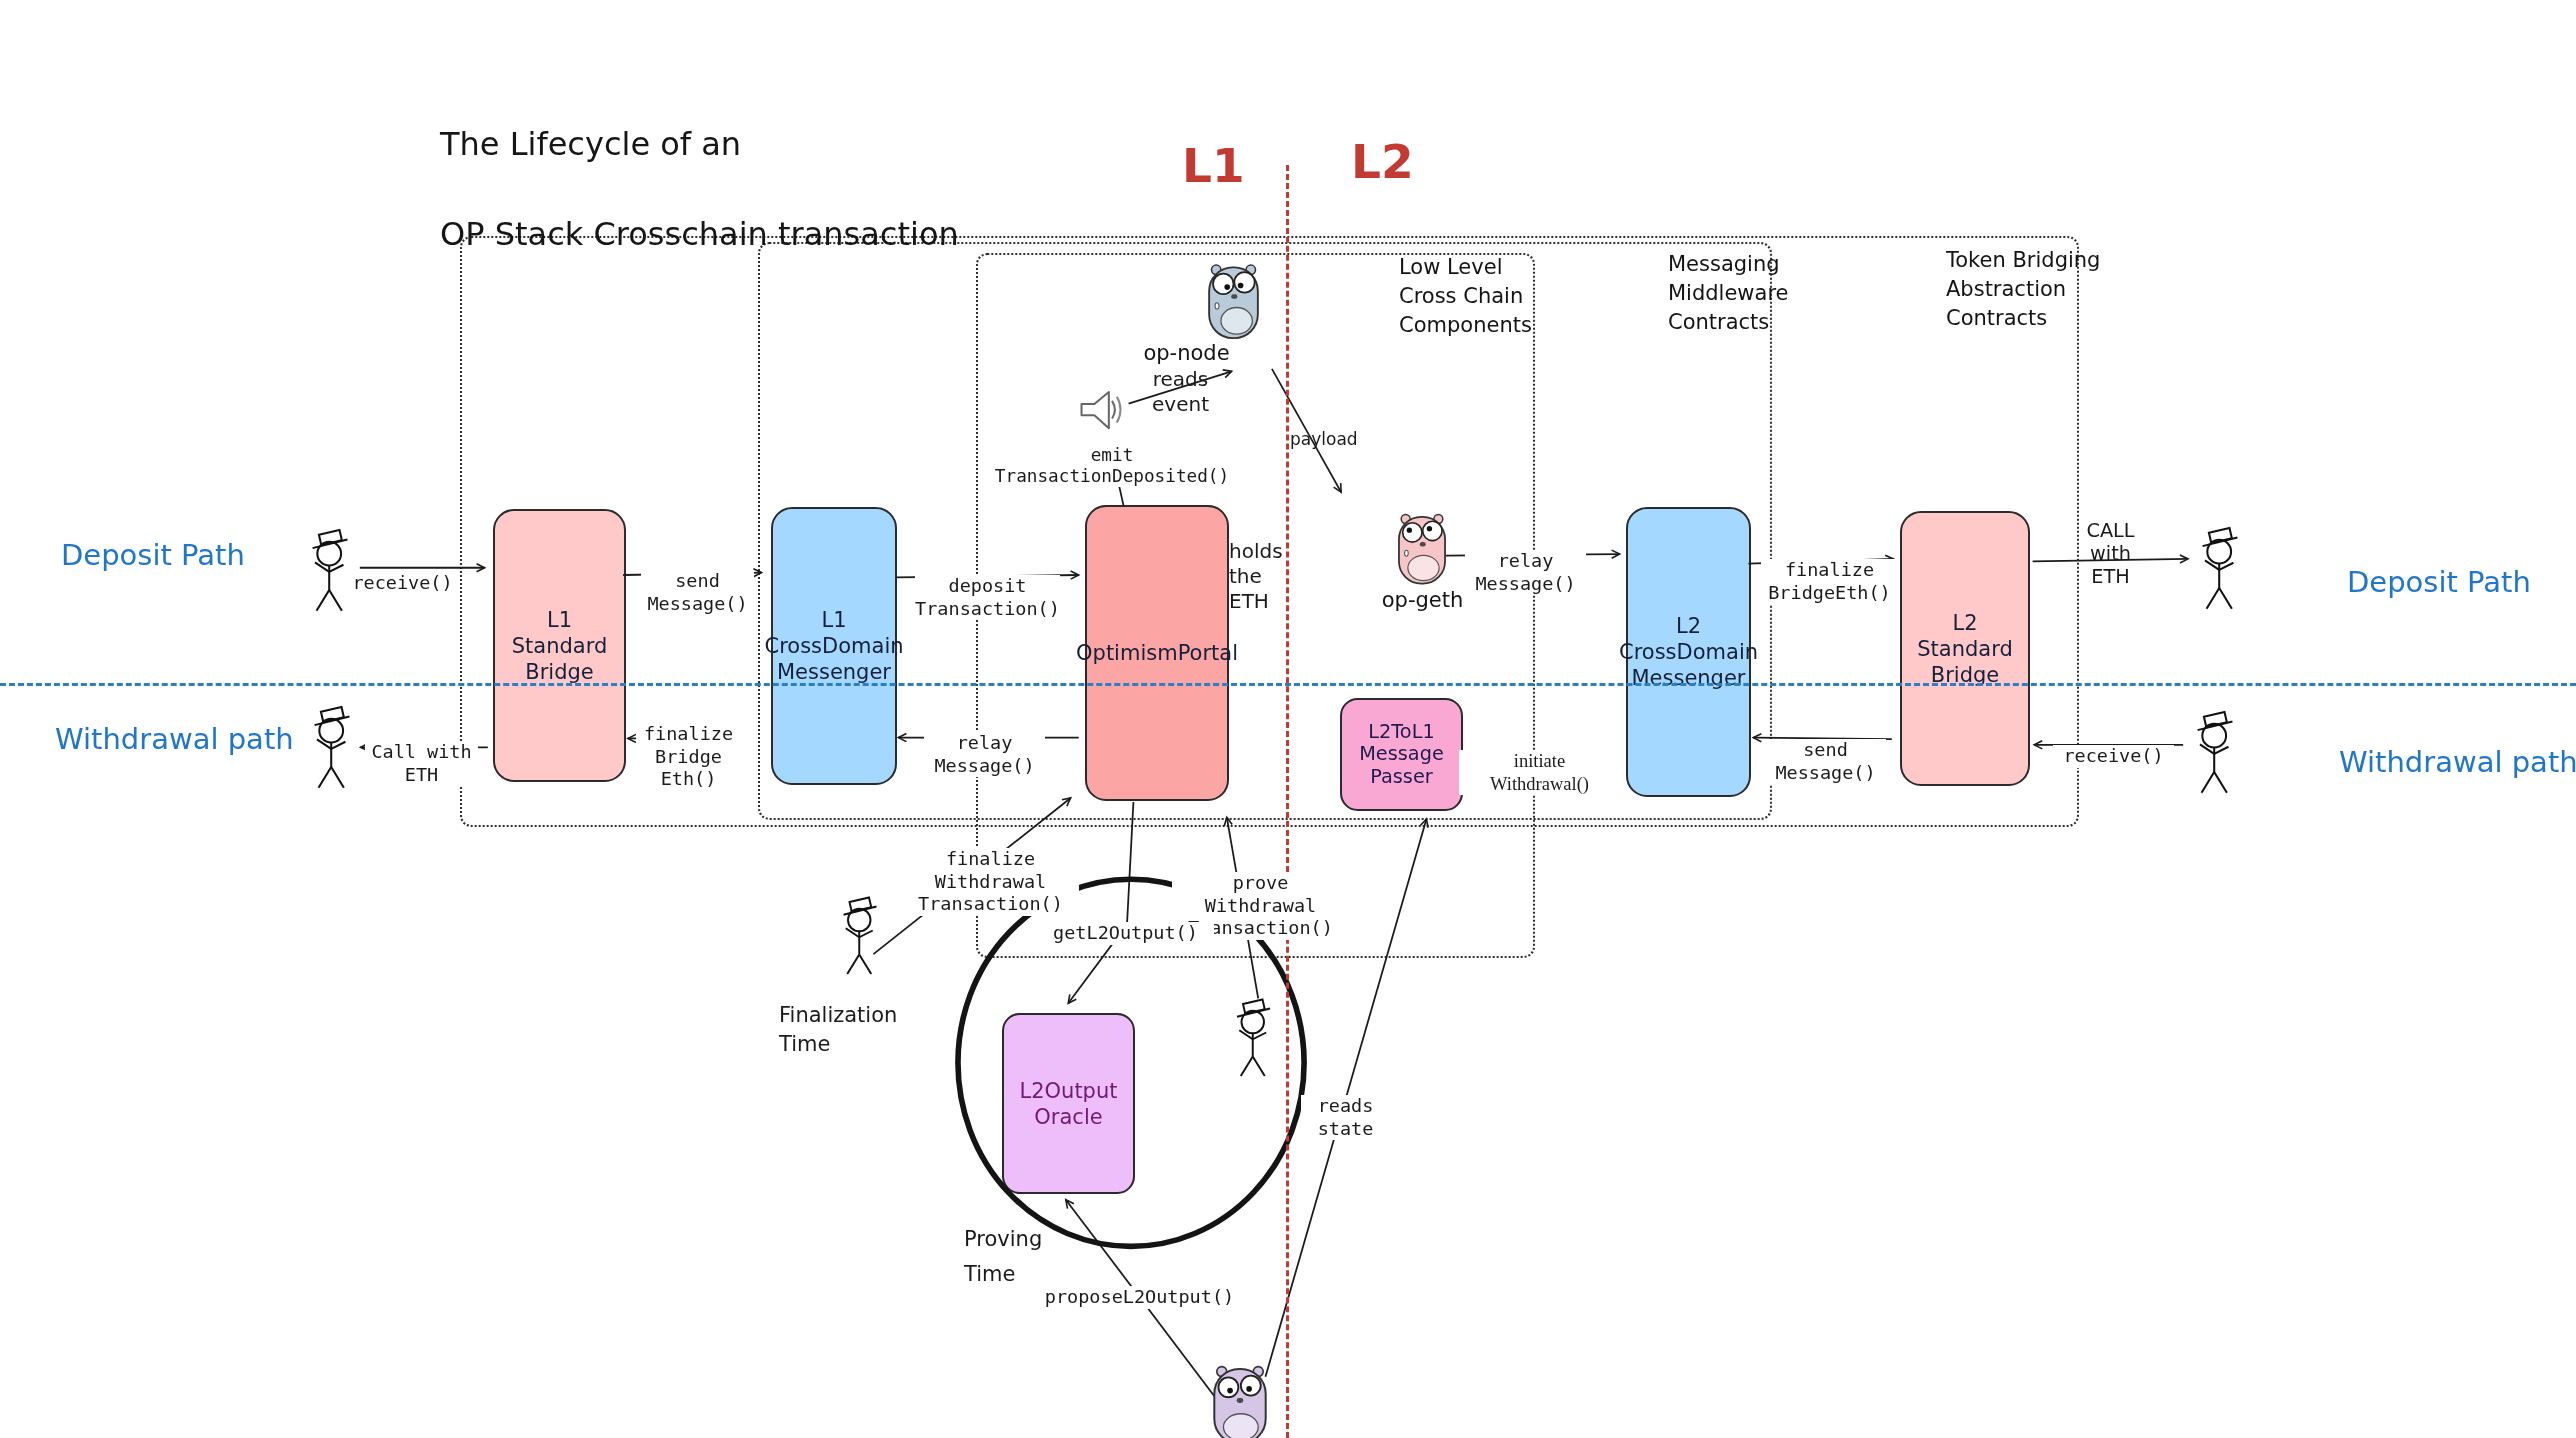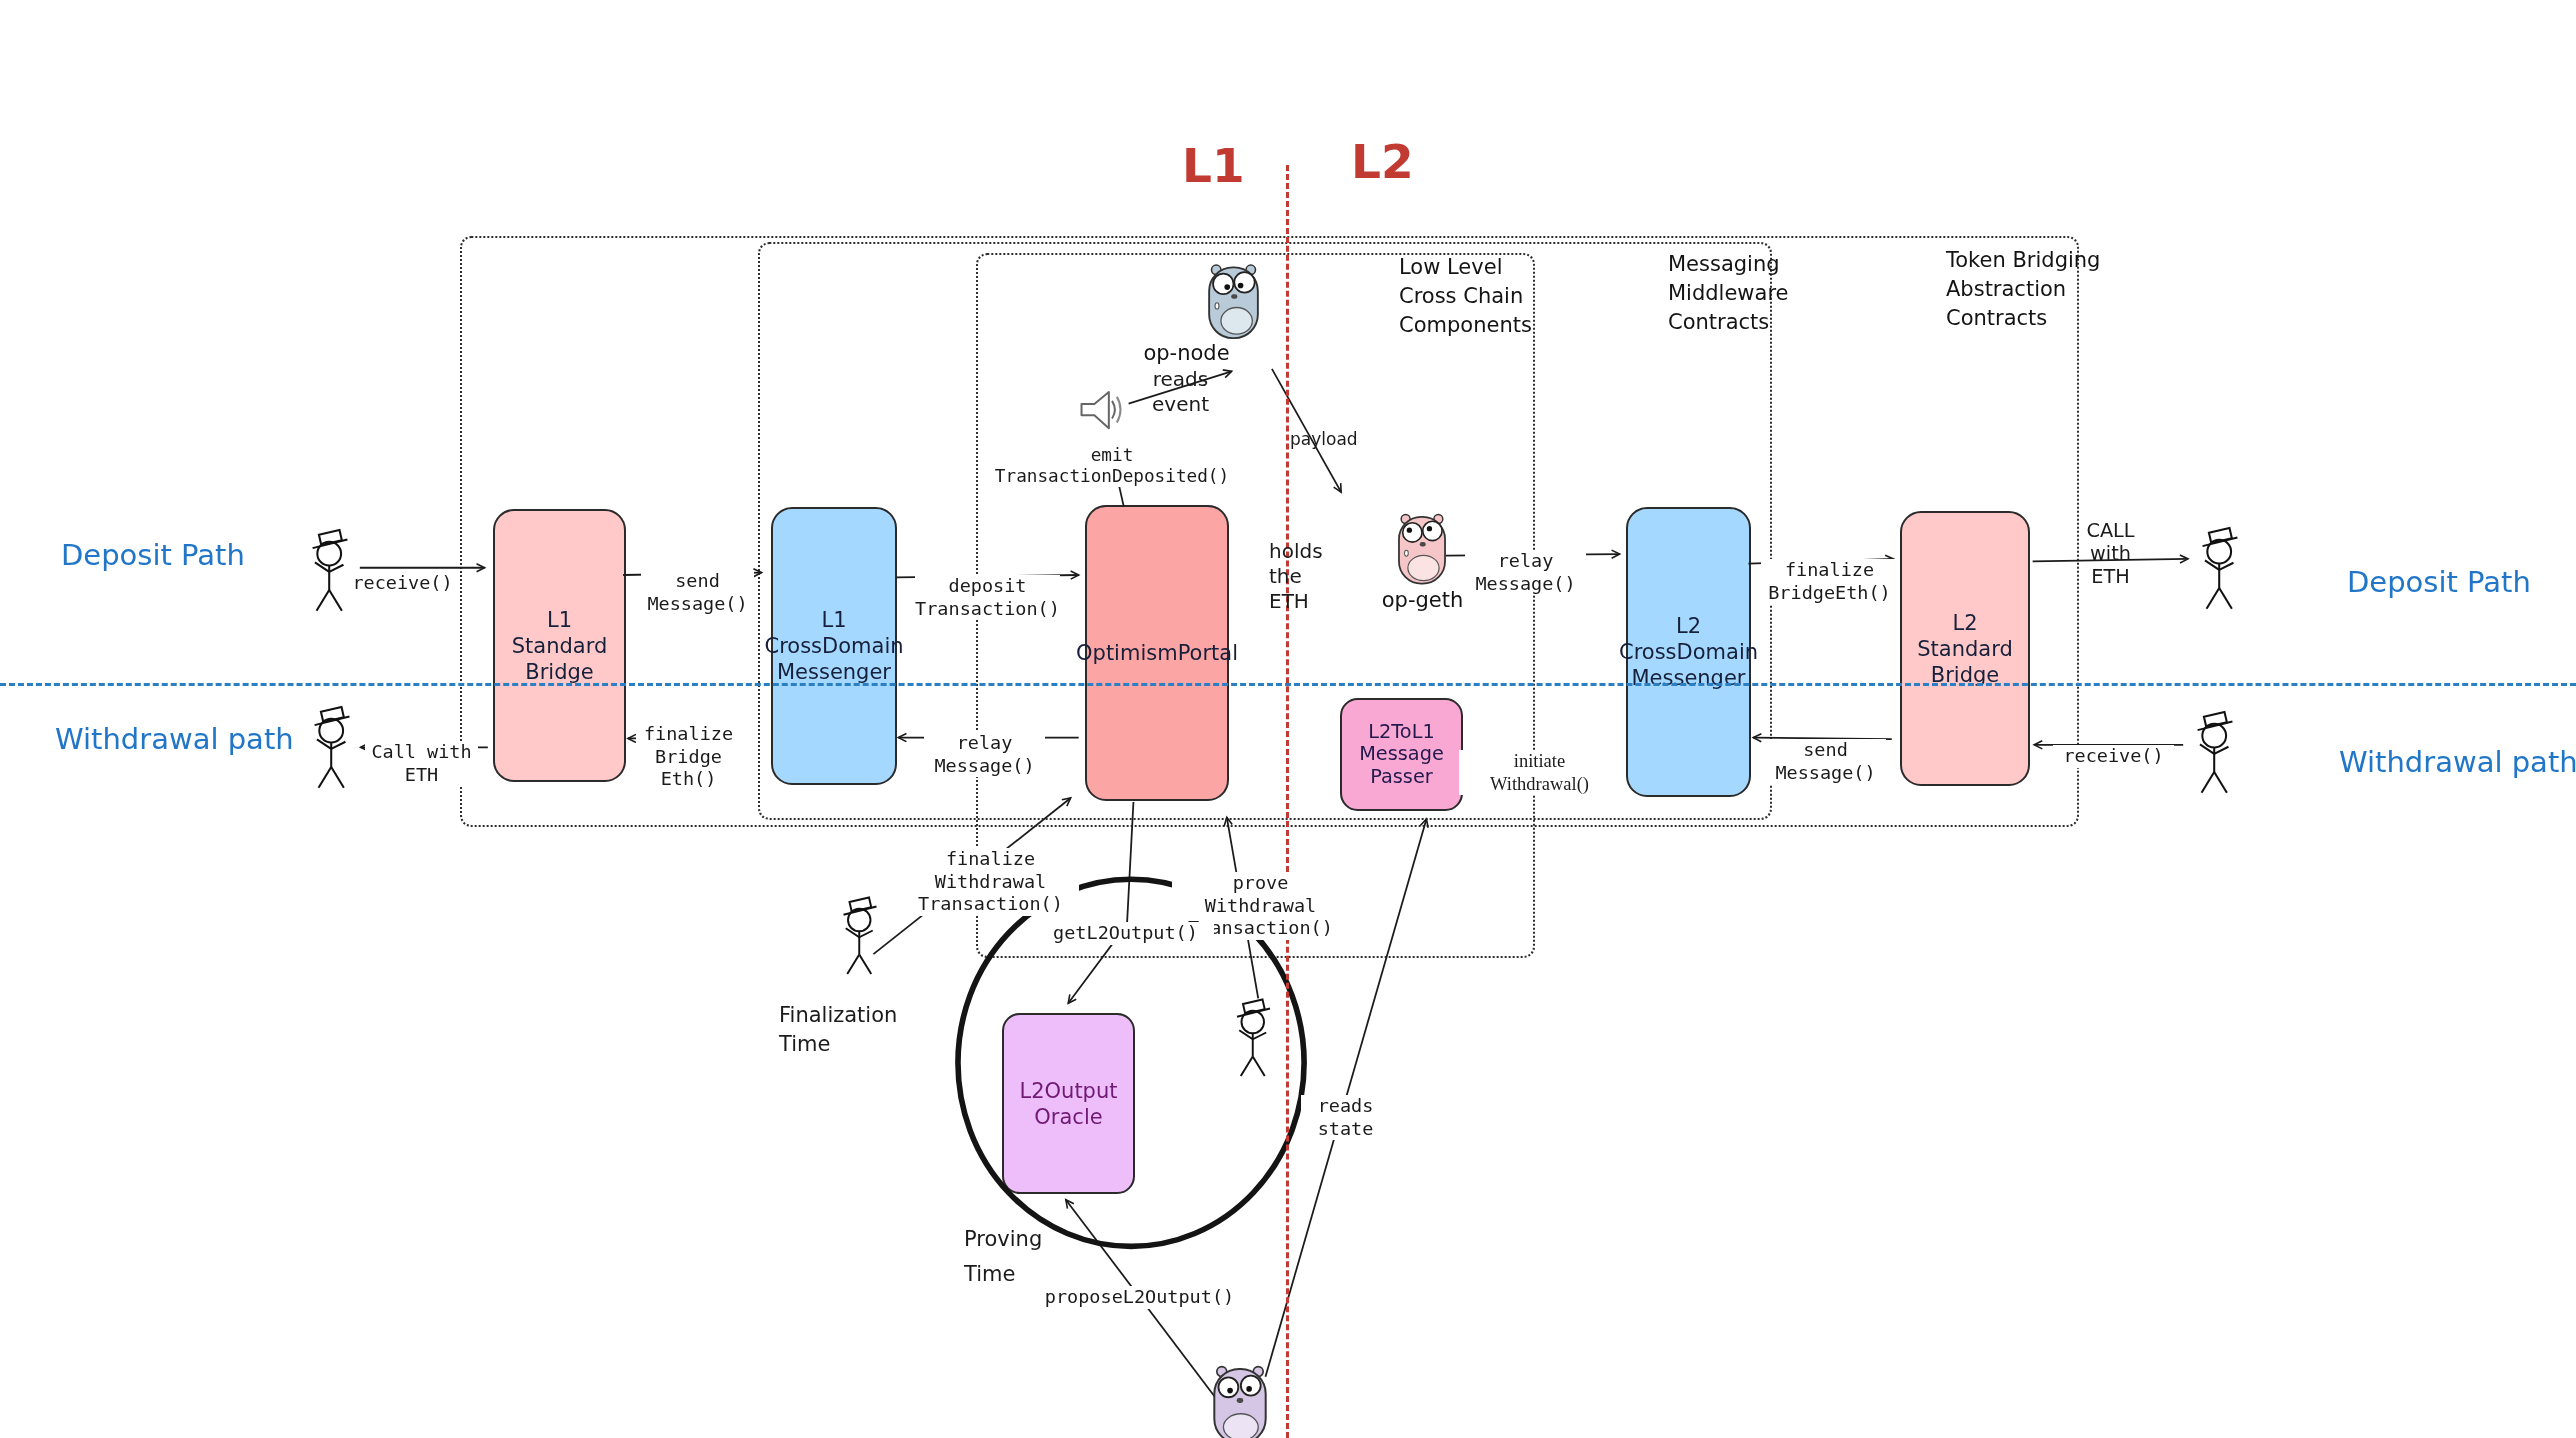--- a/index.html
+++ b/index.html
@@ -35,20 +35,24 @@
   <div class="abs hand group-label" style="left:1399px;top:253px;width:161px;">Low Level
 Cross Chain
 Components</div>
   <div class="abs hand group-label" style="left:1668px;top:250px;width:153px;">Messaging
 Middleware
 Contracts</div>
   <div class="abs hand group-label" style="left:1946px;top:246px;width:177px;">Token Bridging
 Abstraction
 Contracts</div>
 
+  <div class="abs hand title" style="left:440px;top:77px;">
+    <span>The Lifecycle of an</span><br>
+    <span>OP Stack Crosschain transaction</span>
+  </div>
 
   <div class="abs hand chain" style="left:1182px;top:138px;">L1</div>
   <div class="abs hand chain" style="left:1351px;top:134px;">L2</div>
 
   <div class="abs node" style="left: 493px; top: 509px; width: 129px; height: 269px; background-color: rgb(255, 201, 201);">
     <div class="lbl hand">L1
 Standard
 Bridge</div>
   </div>
   <div class="abs node" style="left: 771px; top: 507px; width: 122px; height: 274px; background-color: rgb(165, 216, 255);">
@@ -133,21 +137,21 @@
 event</div>
   <div class="abs hand nobg" style="left:1290px;top:429px;width:72px;font-size:17px;">payload</div>
   <div class="abs mono edge" style="left:1465px;top:534px;width:121px;">relay
 Message()</div>
   <div class="abs mono edge" style="left:1761px;top:543px;width:137px;">finalize
 BridgeEth()</div>
   <div class="abs hand handlbl" style="left:2066px;top:519px;width:89px;font-size:19.3px;line-height:23px;">CALL
 with
 ETH</div>
 
-  <div class="abs hand" style="left:1229px;top:539px;width:72px;font-size:20px;line-height:25px;padding-left:40px;">holds
+  <div class="abs hand" style="left:1229px;top:539px;width:72px;font-size:20px;line-height:25px;">holds
 the
 ETH</div>
 
   <div class="abs mono edge" style="left:2053px;top:729px;width:121px;">receive()</div>
   <div class="abs mono edge" style="left:1765px;top:723px;width:121px;">send
 Message()</div>
   <div class="abs mono edge" style="left:1459px;top:734px;width:161px;font-family:Liberation Serif, serif;">initiate
 Withdrawal()</div>
   <div class="abs mono edge" style="left:924px;top:716px;width:121px;">relay
 Message()</div>

